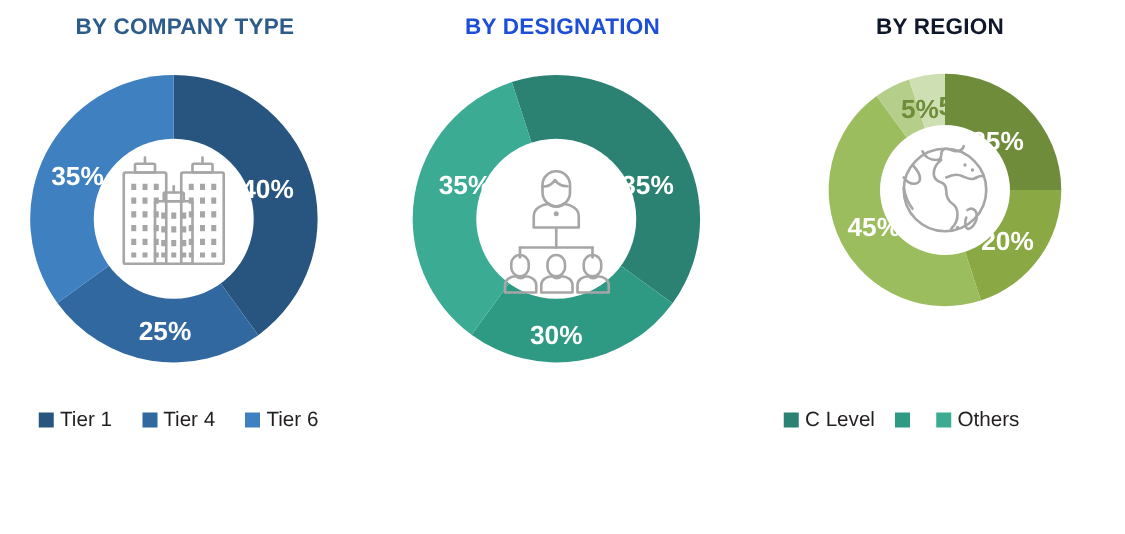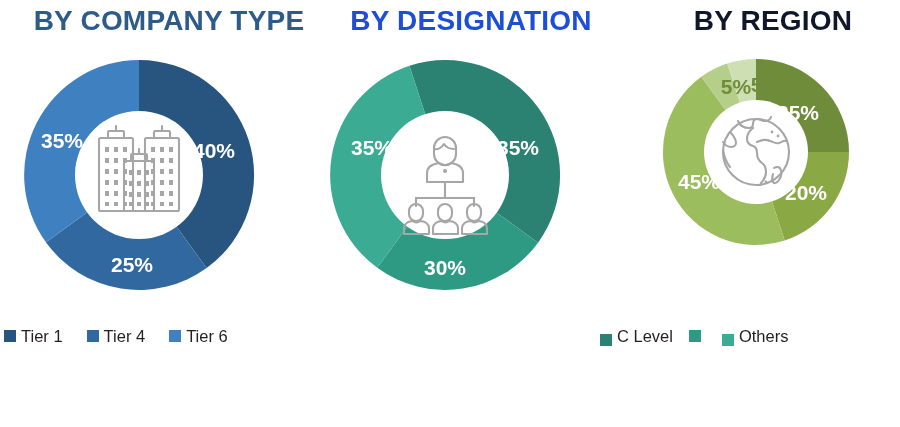--- a/index.html
+++ b/index.html
@@ -27,26 +27,25 @@
   #panel-company { left: 0px;   width: 296px; }
   #panel-design  { left: 300px; width: 300px; }
   #panel-region  { left: 604px; width: 296px; }
 
   .panel-title {
     position: absolute;
     top: 8px;
     left: 0;
     width: 100%;
     text-align: center;
-    font-size: 28px;
+    font-size: 18px;
     font-weight: bold;
     letter-spacing: 0.2px;
     line-height: 26px;
     white-space: nowrap;
-    margin-left: 21px;
   }
   #title-company { color: #2d5c8a; }
   #title-design  { color: #1d4ed8; }
   #title-region  { color: #0f172a; }
 
   .donut-wrap {
     position: absolute;
     top: 52px;
   }
   #donut-company { left: 16px; }
@@ -68,39 +67,40 @@
     font-size: 16.5px;
     color: #231f20;
   }
   .legend-row {
     display: flex;
     align-items: center;
     white-space: nowrap;
   }
   .legend.horizontal .legend-row {
     gap: 0px;
+    margin-left: 27px;
   }
   .legend-item {
     display: flex;
     align-items: center;
     white-space: nowrap;
   }
   .swatch {
     width: 12px;
     height: 12px;
     display: inline-block;
     margin-right: 5px;
     flex: 0 0 auto;
   }
   .legend-label { line-height: 20px; }
 
   #legend-company { left: 4px;  top: 326px; width: 292px; }
   #legend-company .legend-item { margin-right: 24px; }
   #legend-design  { left: 300px; top: 326px; width: 305px; }
-  #legend-design .legend-item { margin-right: 16px; align-items: flex-end; }
+  #legend-design .legend-item { margin-right: 16px; }
 
   .center-icon {
     stroke: #a6a6a6;
     fill: none;
     stroke-width: 2.1;
     stroke-linecap: round;
     stroke-linejoin: round;
   }
   .center-icon-fill {
     fill: #a6a6a6;

